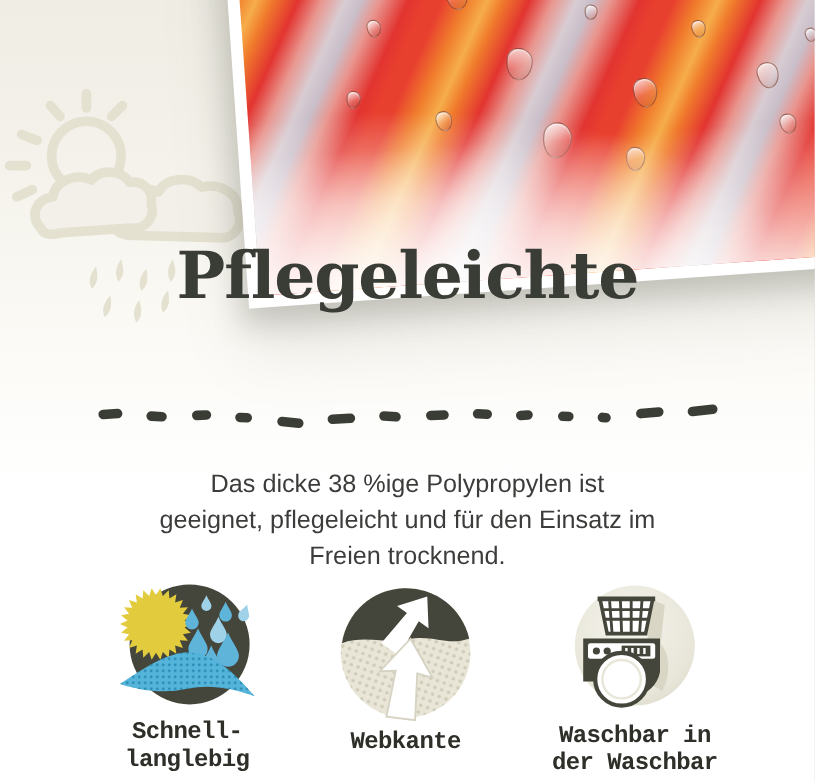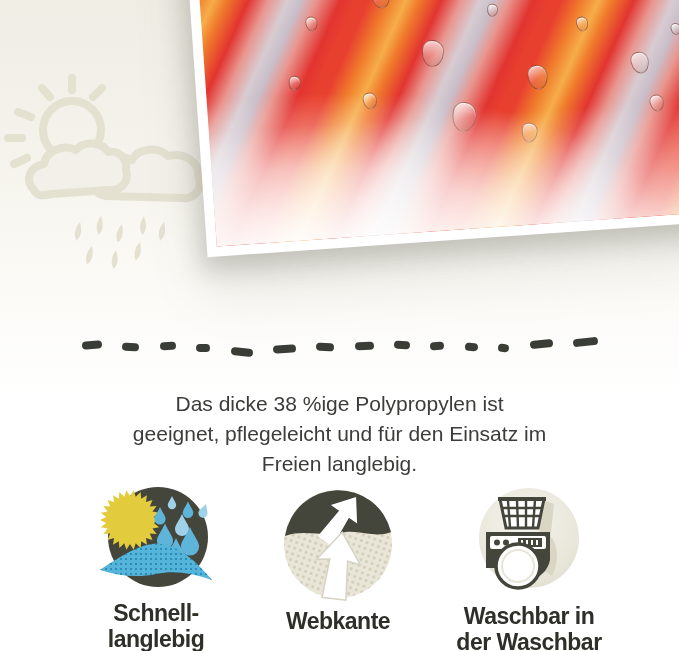--- a/index.html
+++ b/index.html
@@ -54,22 +54,22 @@
   .body-copy{
     position:absolute;left:0;top:368px;width:679px;text-align:center;
     font-size:21px;line-height:1.44;color:#3c3c3a;
   }
   .body-copy span{display:block;}
   
   .feature{position:absolute;top:482px;width:180px;text-align:center;}
   .f1{left:66px;} .f2{left:248px;} .f3{left:439px;}
   .feature svg{display:block;margin:0 auto;}
   .feature-label{
-    margin-top:6px;font-family:Liberation Sans, sans-serif;font-weight:700;
-    font-size:23px;line-height:1.13;letter-spacing:-.5px;color:#2e2f28;
+    margin-top:6px;font-family:Liberation Mono, monospace;font-weight:700;
+    font-size:20px;line-height:1.13;letter-spacing:-.5px;color:#2e2f28;
   }
   .feature-label span{display:block;}
 </style>
 </head>
 <body>
 
 <div class="stage">
 
   <svg class="doodle" width="212" height="212" viewBox="0 0 212 212">
     <g stroke="#e4e1d1" stroke-width="8" stroke-linecap="round" fill="none">
@@ -109,20 +109,21 @@
         <span class="droplet" style="left: 47%; top: 60%; width: 22px; height: 27.5px; transform: rotate(10deg);"></span>
         <span class="droplet" style="left: 30%; top: 55%; width: 12px; height: 15px; transform: rotate(-8deg);"></span>
         <span class="droplet" style="left: 60%; top: 68%; width: 14px; height: 17.5px; transform: rotate(6deg);"></span>
         <span class="droplet" style="left: 85%; top: 62%; width: 12px; height: 15px; transform: rotate(-10deg);"></span>
         <span class="droplet" style="left: 16%; top: 48%; width: 10px; height: 12.5px; transform: rotate(8deg);"></span>
         <span class="droplet" style="left: 90%; top: 40%; width: 8px; height: 10px; transform: rotate(-6deg);"></span>
       </div>
   </div>
 
   <h1 class="heading">
+    <span>Pflegeleichte</span>
   </h1>
 
   <div class="divider" id="divider">
       <i class="dash" style="width: 20px; transform: translateY(0px) rotate(-4deg);"></i>
       <i class="dash" style="width: 17px; transform: translateY(2px) rotate(3deg);"></i>
       <i class="dash" style="width: 16px; transform: translateY(1px) rotate(-2deg);"></i>
       <i class="dash" style="width: 14px; transform: translateY(3px) rotate(2deg);"></i>
       <i class="dash" style="width: 22px; transform: translateY(7px) rotate(6deg);"></i>
       <i class="dash" style="width: 23px; transform: translateY(4px) rotate(-3deg);"></i>
       <i class="dash" style="width: 18px; transform: translateY(2px) rotate(4deg);"></i>
@@ -131,21 +132,21 @@
       <i class="dash" style="width: 14px; transform: translateY(1px) rotate(-4deg);"></i>
       <i class="dash" style="width: 13px; transform: translateY(2px) rotate(3deg);"></i>
       <i class="dash" style="width: 11px; transform: translateY(3px) rotate(6deg);"></i>
       <i class="dash" style="width: 23px; transform: translateY(-1px) rotate(-5deg);"></i>
       <i class="dash" style="width: 25px; transform: translateY(-3px) rotate(-6deg);"></i>
     </div>
 
   <p class="body-copy">
     <span>Das dicke 38 %ige Polypropylen ist</span>
     <span>geeignet, pflegeleicht und für den Einsatz im</span>
-    <span>Freien langlebig.</span>
+    <span>Freien trocknend.</span>
   </p>
 
   <div class="feature f1">
     <svg width="124" height="112" viewBox="0 0 124 112">
       <defs>
         <pattern id="meshdots" width="5" height="5" patternUnits="userSpaceOnUse">
           <circle cx="2" cy="2" r="1" fill="#1e7fa8"></circle>
         </pattern>
       </defs>
       <circle cx="64" cy="55" r="50" fill="#45463b"></circle>

